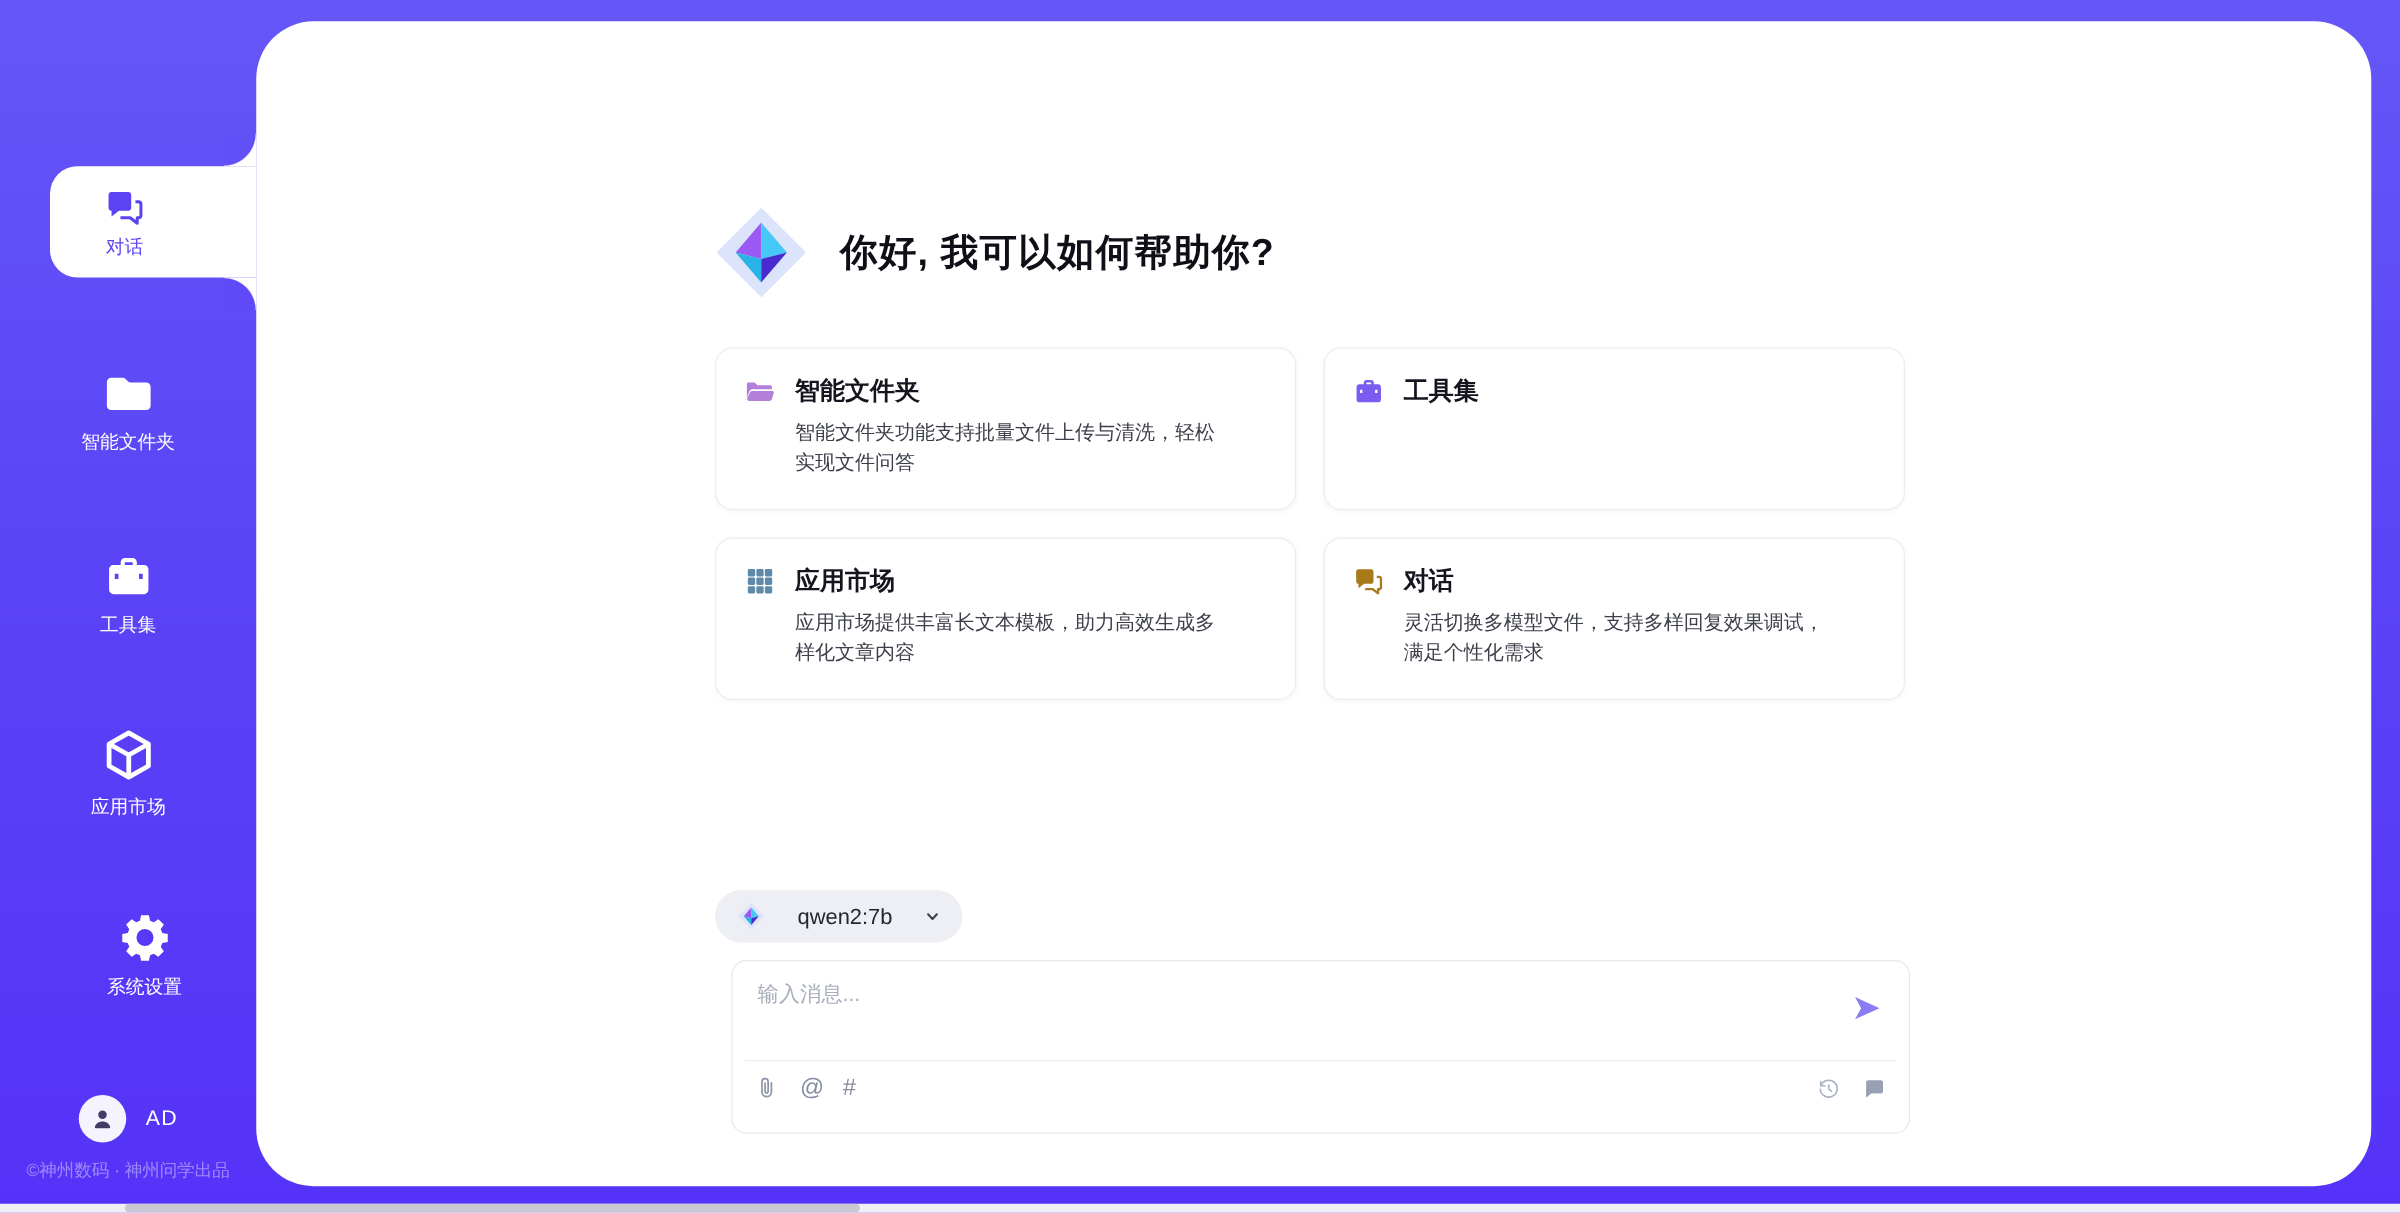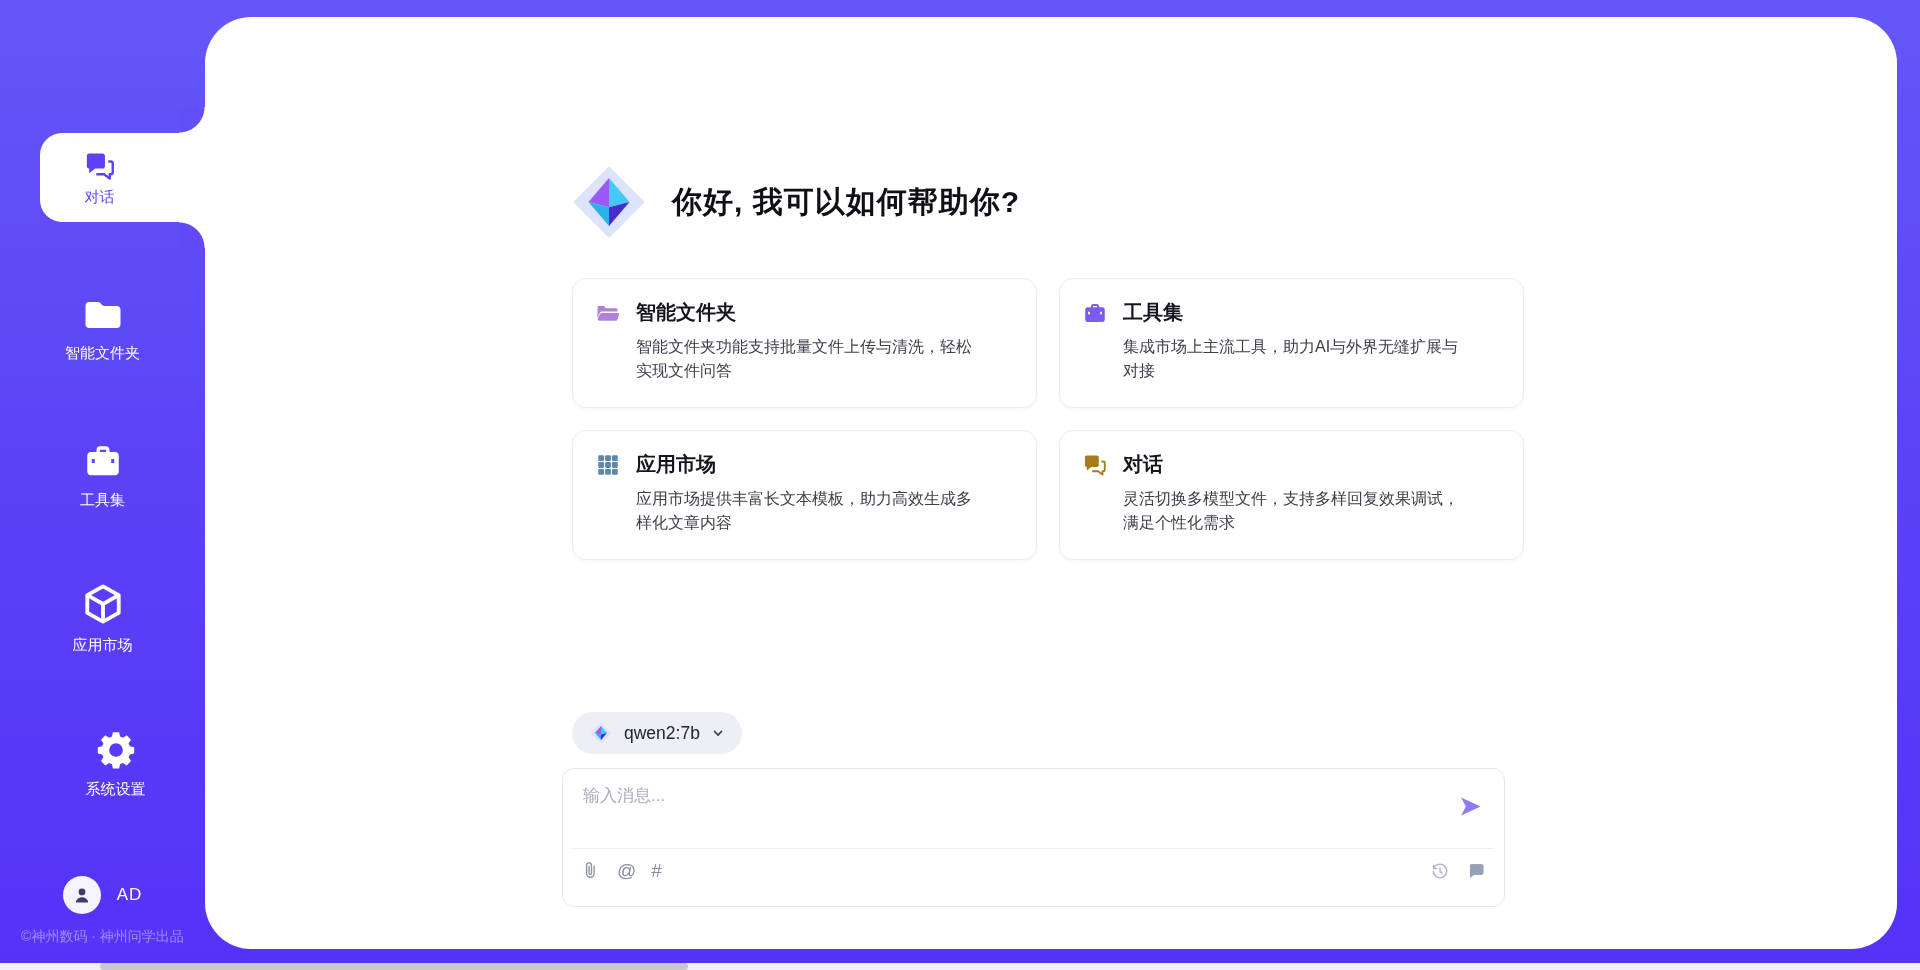--- a/index.html
+++ b/index.html
@@ -54,28 +54,28 @@
            grid-template-columns:465px 465px; gap:22px; }
   .card { height:130px; background:#ffffff; border:1px solid #ebedf2; border-radius:14px;
           padding:20px 22px; box-shadow:0 1px 4px rgba(25,25,60,.04); cursor:pointer; }
   .card-head { display:flex; align-items:center; }
   .card-head svg { width:26px; height:26px; }
   .card-title { font-size:20px; font-weight:bold; color:#15151f; margin-left:15px; }
   .card-desc { margin:9px 0 0 41px; width:345px; font-size:16px; color:#3d404b; line-height:1.5; }
 
   
   .model-pill { position:absolute; left:367px; top:695px; height:42px; display:inline-flex;
-                align-items:center; gap:11px; padding:0 17px; background:#edeff5;
+                align-items:center; gap:25px; padding:0 17px; background:#edeff5;
                 border-radius:21px; cursor:pointer; }
   .model-pill .gem { width:24px; height:24px; }
   .model-name { font-size:17.5px; color:#23262f; }
   .model-pill .chev { width:14px; height:14px; color:#3f434d; }
 
   
-  .composer { position:absolute; left:357px; top:751px; width:943px; height:139px;
+  .composer { position:absolute; left:380px; top:751px; width:943px; height:139px;
               border:1px solid #e5e8ee; border-radius:12px; background:#fff; }
   .composer textarea { position:absolute; left:20px; top:15px; width:850px; height:58px;
         border:none; outline:none; resize:none; font-family:inherit; font-size:17px; color:#333; background:transparent; }
   .composer textarea::placeholder { color:#a7adbb; }
   .send-btn { position:absolute; right:20px; top:24px; width:27px; height:27px;
               color:#8b7cf3; cursor:pointer; }
   .composer-divider { position:absolute; left:10px; right:10px; top:79px; border-top:1px solid #edeff3; }
   .composer-left { position:absolute; left:18px; top:91px; display:flex; align-items:center; gap:15px; color:#8e95a8; }
   .composer-left svg { width:21px; height:21px; cursor:pointer; }
   .glyph-btn { font-size:19px; color:#868da0; cursor:pointer; line-height:1; }
@@ -186,21 +186,20 @@
         </div>
         <div class="card-desc">智能文件夹功能支持批量文件上传与清洗，轻松实现文件问答</div>
       </div>
       <div class="card">
         <div class="card-head">
           <svg viewBox="0 0 24 24" style="color: rgb(122, 92, 240);">
               <use href="#ic-toolbox"></use>
             </svg>
           <span class="card-title">工具集</span>
         </div>
-        <div class="card-desc">集成市场上主流工具，助力AI与外界无缝扩展与对接</div>
       </div>
       <div class="card">
         <div class="card-head">
           <svg viewBox="0 0 24 24" style="color: rgb(94, 137, 168);">
               <use href="#ic-grid"></use>
             </svg>
           <span class="card-title">应用市场</span>
         </div>
         <div class="card-desc">应用市场提供丰富长文本模板，助力高效生成多样化文章内容</div>
       </div>

